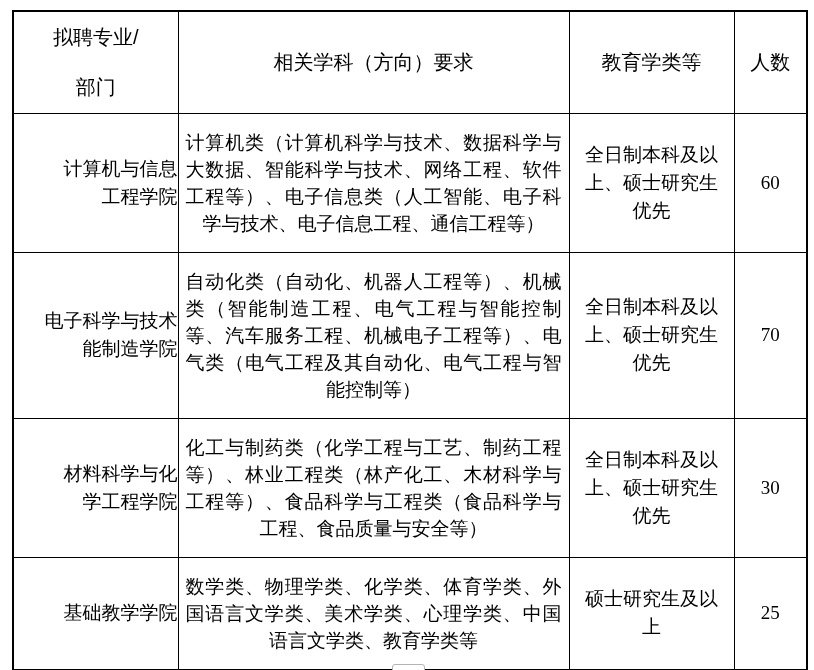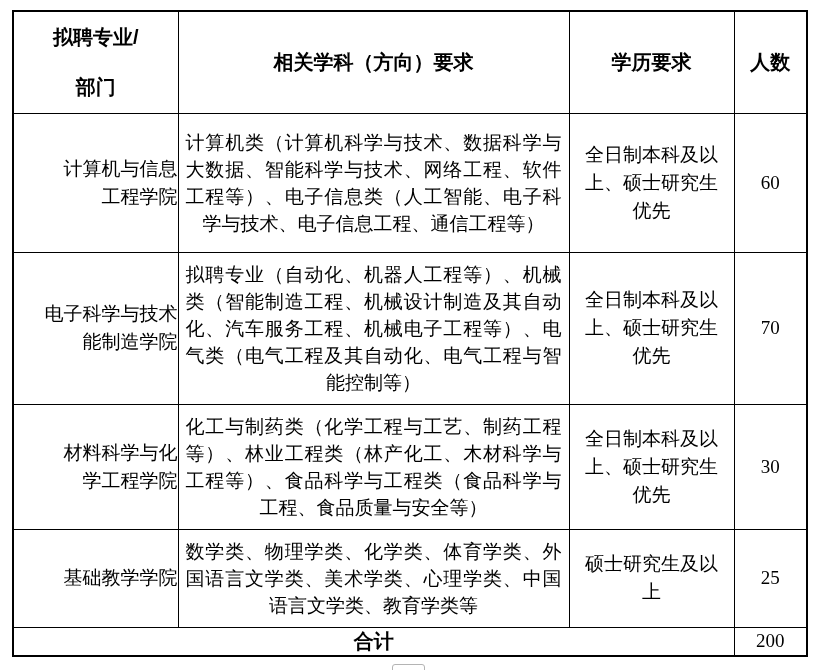--- a/index.html
+++ b/index.html
@@ -33,38 +33,38 @@
   tr.h-header { height: 102px; }
   tr.h-r1 { height: 139px; }
   tr.h-r2 { height: 133px; }
   tr.h-r3 { height: 112px; }
   tr.h-r4 { height: 52px; }
   tr.h-r5 { height: 87px; }
   tr.h-foot { height: 27px; }
 
   .recruit th {
     font-family: "Liberation Sans", "DejaVu Sans", sans-serif;
-    font-weight: bold;
+    font-weight: normal;
     font-size: 20px;
     text-align: center;
   }
   th.th-dept {
     white-space: pre-line;
     line-height: 50px;
   }
   td.cell-dept {
     text-align: right;
     white-space: pre-line;
     font-size: 19px;
     line-height: 28px;
   }
   td.cell-subj {
     font-size: 19px;
     line-height: 27px;
-    padding: 8px 7px;
+    padding: 15px 7px;
     text-align: justify;
     text-align-last: center;
     text-justify: inter-ideograph;
   }
   td.cell-edu {
     text-align: center;
     font-size: 19px;
     line-height: 28px;
     padding: 0 8px;
   }
@@ -96,36 +96,36 @@
     <col class="c-dept">
       <col class="c-subj">
       <col class="c-edu">
       <col class="c-num">
   </colgroup>
   <tbody>
     <tr class="h-header">
       <th class="th-dept">拟聘专业/
 部门</th>
       <th>相关学科（方向）要求</th>
-      <th>学历要求</th>
+      <th>教育学类等</th>
       <th>人数</th>
     </tr>
 
     <tr class="h-r1">
       <td class="cell-dept">计算机与信息
 工程学院</td>
       <td class="cell-subj">计算机类（计算机科学与技术、数据科学与大数据、智能科学与技术、网络工程、软件工程等）、电子信息类（人工智能、电子科学与技术、电子信息工程、通信工程等）</td>
       <td class="cell-edu">全日制本科及以上、硕士研究生优先</td>
       <td class="cell-num">60</td>
     </tr>
 
     <tr class="h-r2">
       <td class="cell-dept">电子科学与技术
 能制造学院</td>
-      <td class="cell-subj">拟聘专业（自动化、机器人工程等）、机械类（智能制造工程、机械设计制造及其自动化、汽车服务工程、机械电子工程等）、电气类（电气工程及其自动化、电气工程与智能控制等）</td>
+      <td class="cell-subj">自动化类（自动化、机器人工程等）、机械类（智能制造工程、电气工程与智能控制等、汽车服务工程、机械电子工程等）、电气类（电气工程及其自动化、电气工程与智能控制等）</td>
       <td class="cell-edu">全日制本科及以上、硕士研究生优先</td>
       <td class="cell-num">70</td>
     </tr>
 
     <tr class="h-r3">
       <td class="cell-dept">材料科学与化
 学工程学院</td>
       <td class="cell-subj">化工与制药类（化学工程与工艺、制药工程等）、林业工程类（林产化工、木材科学与工程等）、食品科学与工程类（食品科学与工程、食品质量与安全等）</td>
       <td class="cell-edu">全日制本科及以上、硕士研究生优先</td>
       <td class="cell-num">30</td>

